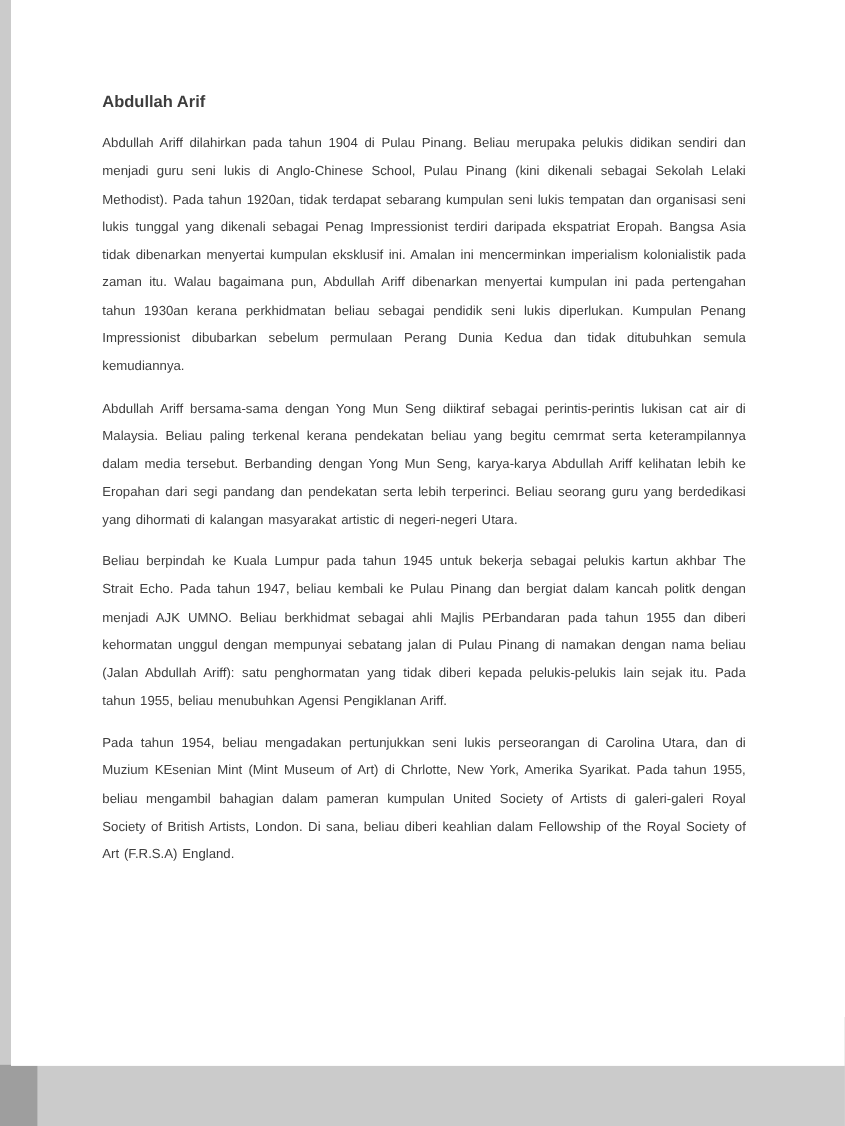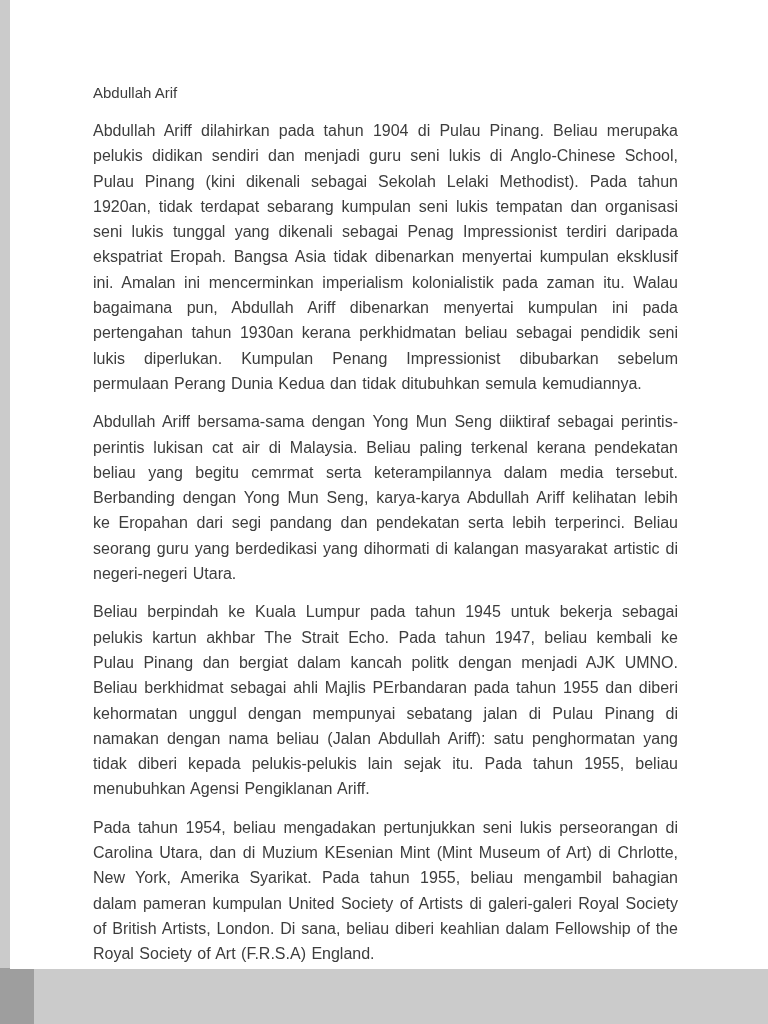--- a/index.html
+++ b/index.html
@@ -39,26 +39,26 @@
     height: 969px;
     background: #ffffff;
     padding: 80px 90px 40px 83px;
     color: #3d3d3d;
   }
 
   .doc-title {
     font-size: 15px;
     line-height: 25px;
     margin-bottom: 13px;
-    font-weight: 400;
+    font-weight: 700;
     color: #3d3d3d;
   }
 
   .doc-paragraph {
-    font-size: 16px;
+    font-size: 12px;
     line-height: 25.3px;
     text-align: justify;
     margin-bottom: 13px;
     color: #3d3d3d;
     word-spacing: 1px;
   }
 </style>
 </head>
 <body>
 

